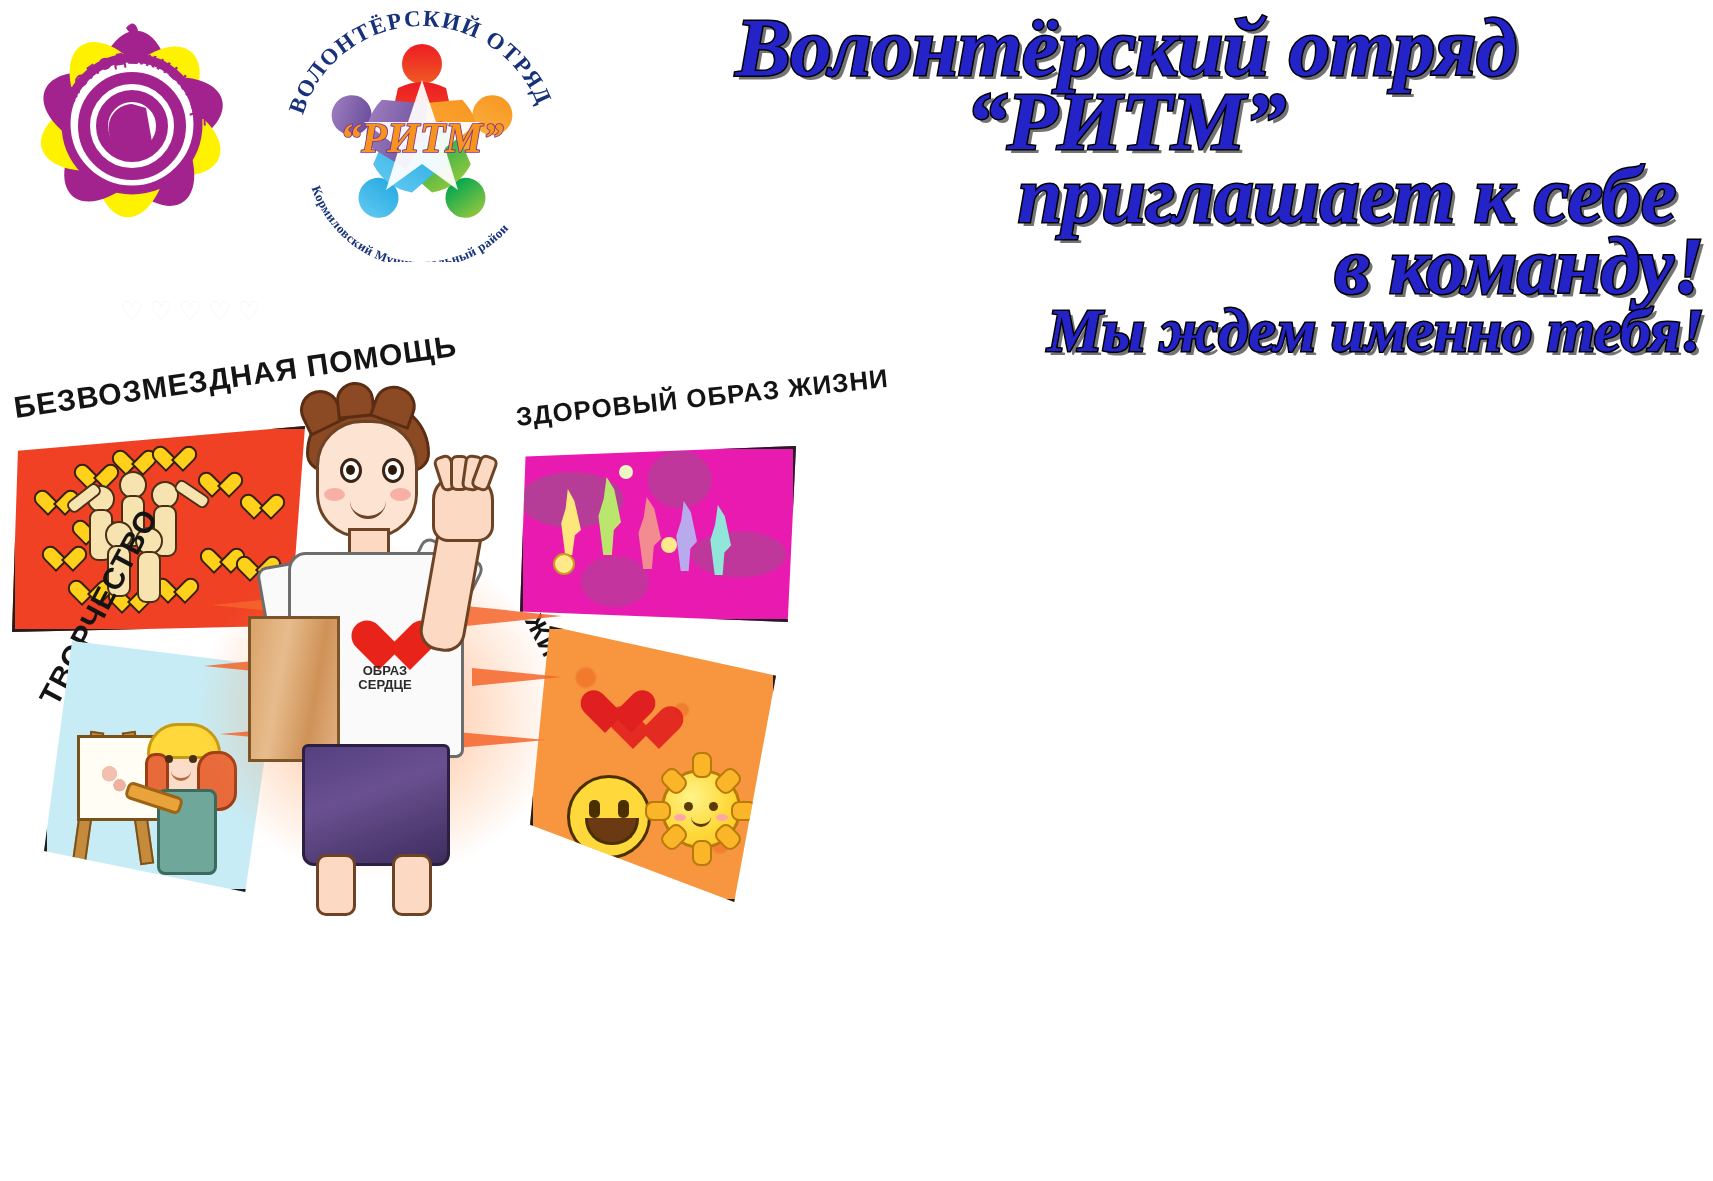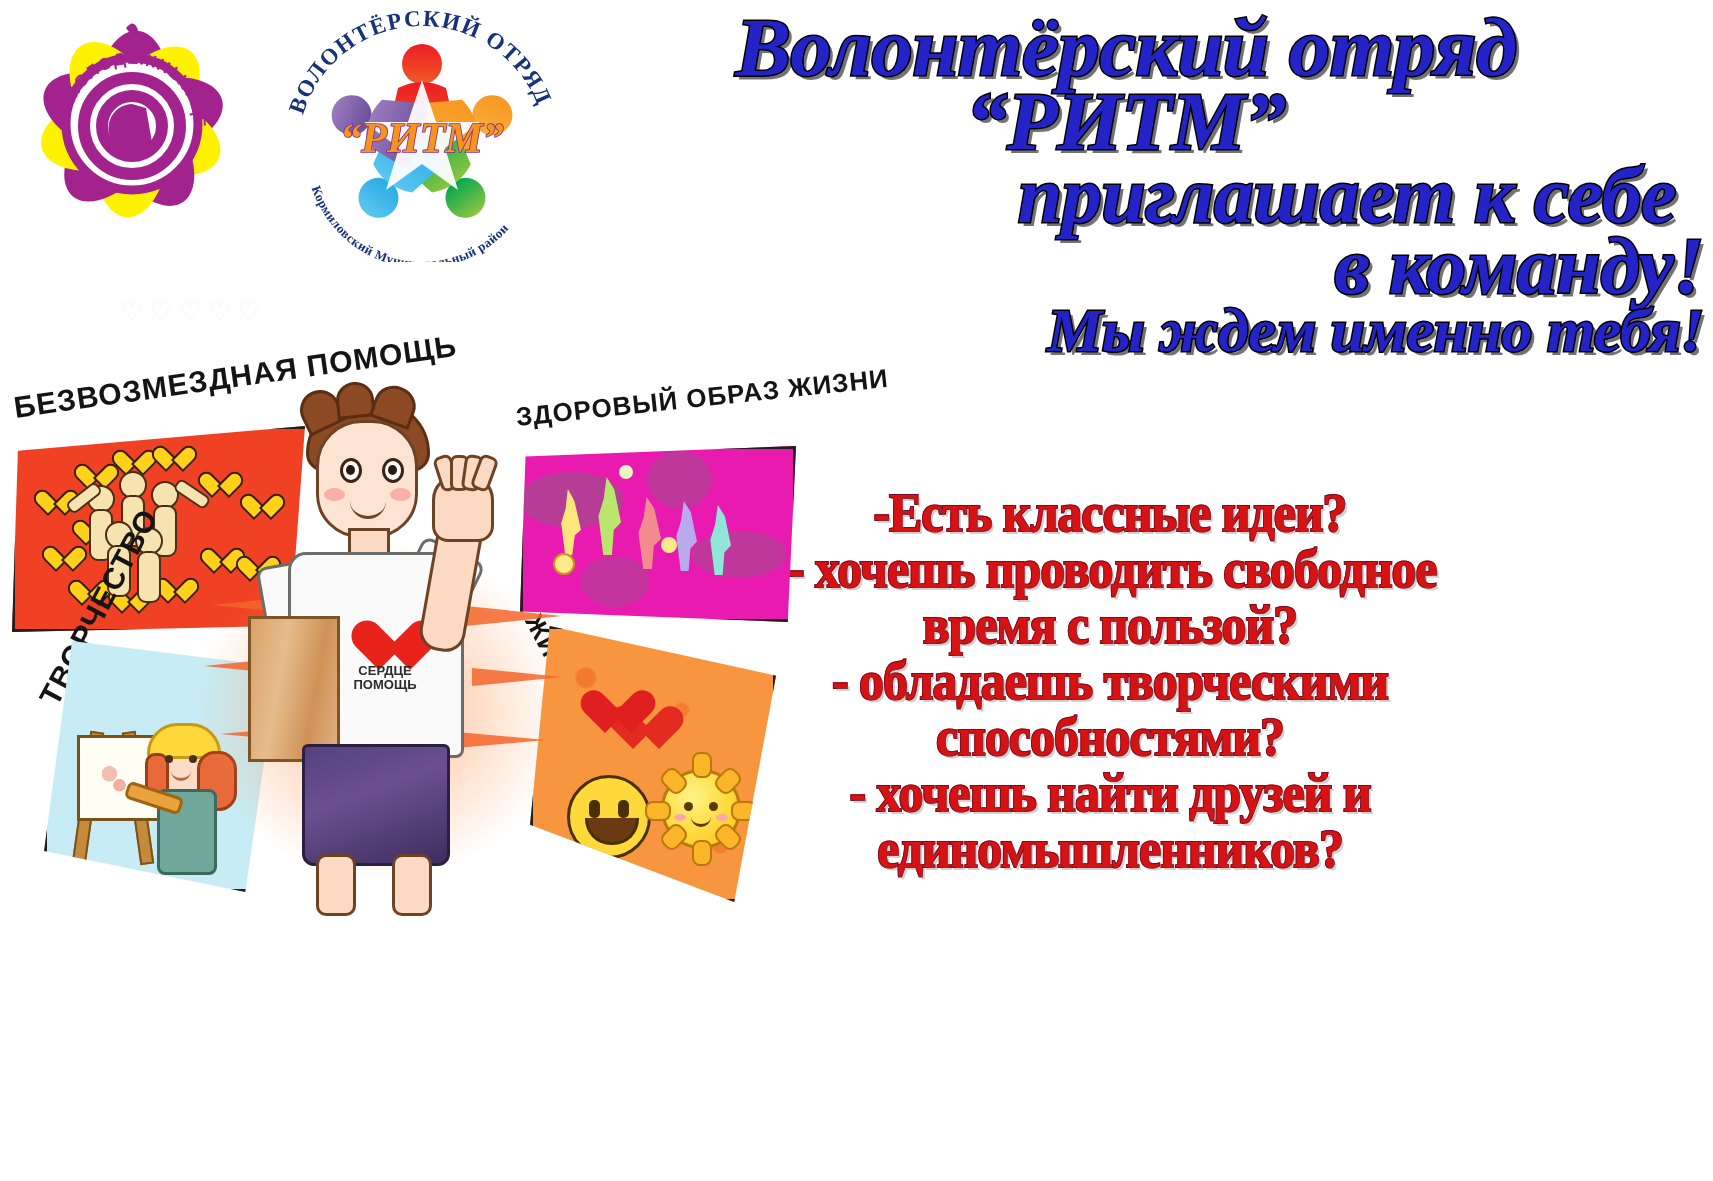--- a/index.html
+++ b/index.html
@@ -336,29 +336,20 @@
   </div>
 
   <div class="title-block">
     <div class="title-line tl1">Волонтёрский отряд</div>
     <div class="title-line tl2">“РИТМ”</div>
     <div class="title-line tl3">приглашает к себе</div>
     <div class="title-line tl4">в команду!</div>
     <div class="title-line tl5">Мы ждем именно тебя!</div>
   </div>
 
-  <div class="questions">
-    <div class="q-line q1">-Есть классные идеи?</div>
-    <div class="q-line q2">- хочешь проводить свободное</div>
-    <div class="q-line q3">время с пользой?</div>
-    <div class="q-line q4">- обладаешь творческими</div>
-    <div class="q-line q5">способностями?</div>
-    <div class="q-line q6">- хочешь найти друзей и</div>
-    <div class="q-line q7">единомышленников?</div>
-  </div>
 
   <div class="illus">
 
     <div style="position:absolute;left:120px;top:10px;width:420px;height:40px;opacity:.18;
                 font-family:'Liberation Sans',sans-serif;font-size:26px;color:#c9c9c9;letter-spacing:6px;">♡♡♡♡♡</div>
 
     <div class="banner-label lbl-bezv">БЕЗВОЗМЕЗДНАЯ ПОМОЩЬ</div>
     <div class="panel p-help">
       <div class="heart" style="left:22px;top:62px;"></div>
       <div class="heart" style="left:30px;top:118px;"></div>
@@ -482,22 +473,22 @@
       <div class="boy-cheek" style="left:84px;"></div>
       <div class="boy-cheek" style="left:150px;"></div>
       <div class="boy-mouth"></div>
       <div class="boy-neck"></div>
 
       <div class="shirt-sleeve" style="left:22px;top:166px;transform:rotate(-10deg);"></div>
       <div class="shirt-sleeve" style="left:164px;top:150px;transform:rotate(26deg);"></div>
       <div class="boy-shirt"></div>
       <div class="shirt-heart"></div>
       <div class="shirt-text">
-        <span>СЕРДЦЕ</span><br>
-        <span>ПОМОЩЬ</span>
+        <span>ОБРАЗ</span><br>
+        <span>СЕРДЦЕ</span>
       </div>
 
       <div class="boy-box"></div>
 
       <div class="boy-arm-up"></div>
       <div class="boy-hand">
         <div class="finger" style="left:2px;transform:rotate(-18deg);"></div>
         <div class="finger" style="left:15px;"></div>
         <div class="finger" style="left:28px;transform:rotate(8deg);"></div>
         <div class="finger" style="left:40px;transform:rotate(20deg);"></div>

